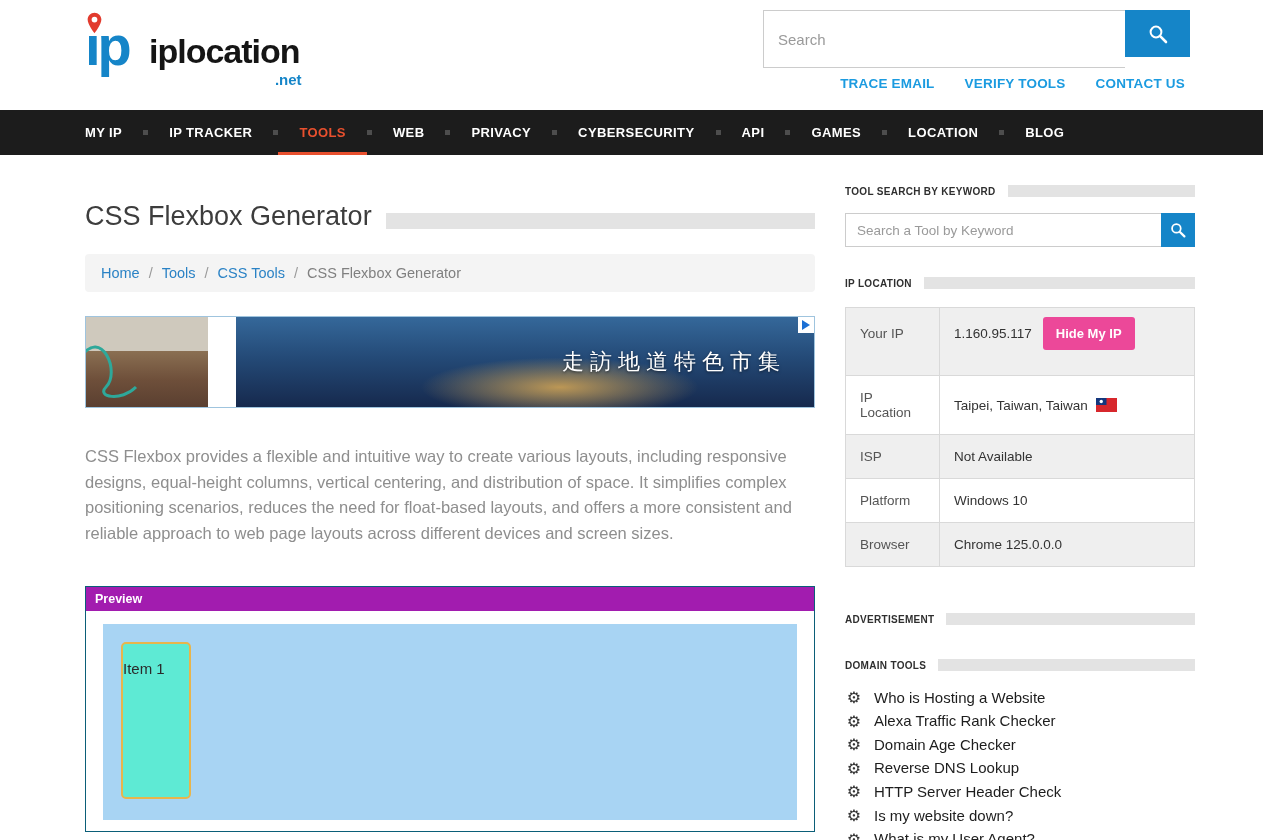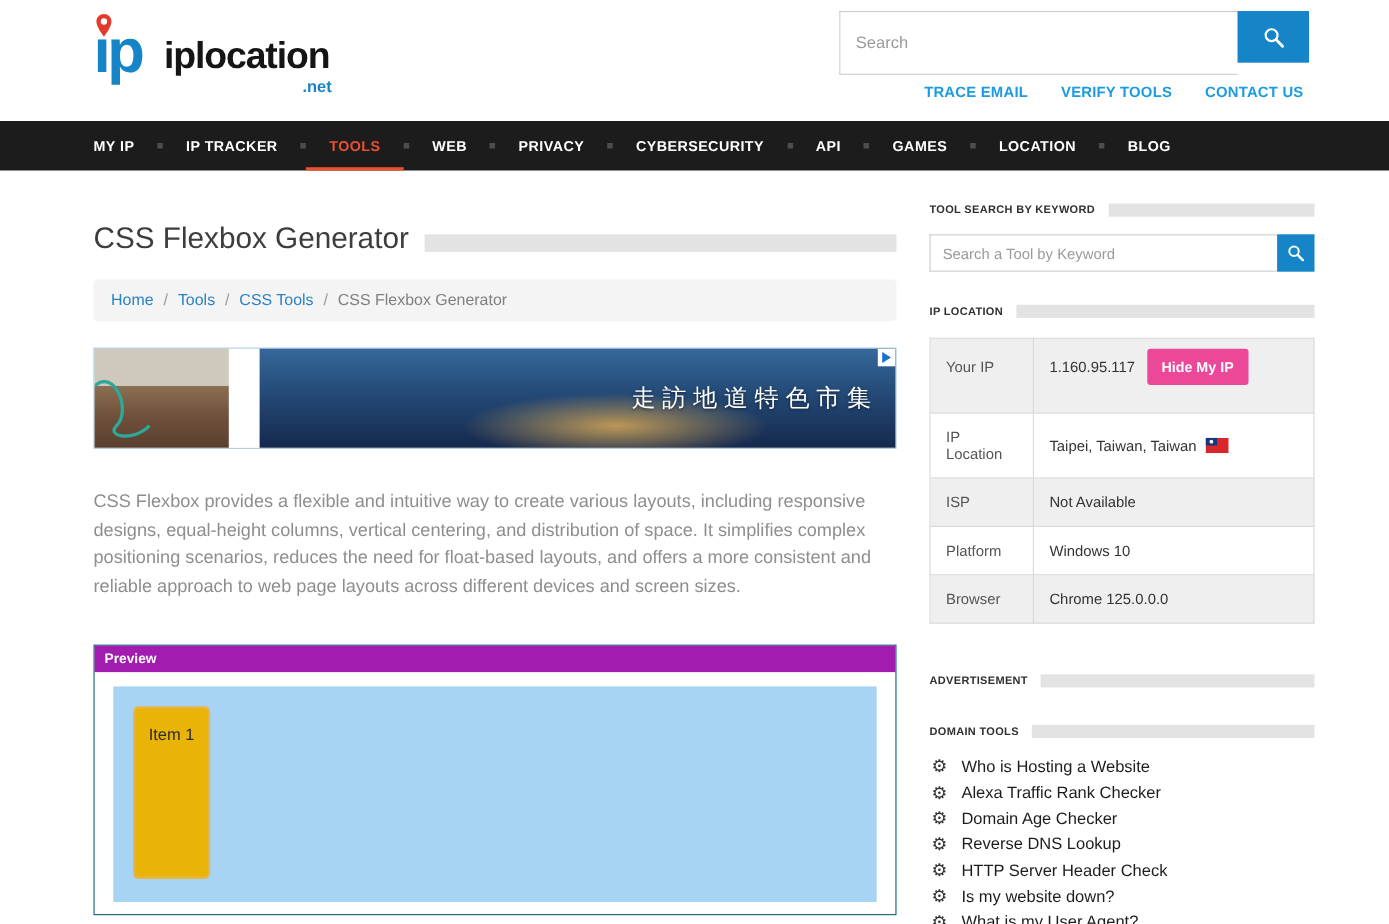--- a/index.html
+++ b/index.html
@@ -51,33 +51,33 @@
 
   .ad-banner { margin-top:24px; height:92px; border:1px solid #9fc4de; display:flex; position:relative; cursor:pointer; }
   .ad-left { width:122px; height:100%;
              background:linear-gradient(180deg,#cfc9bd 0%,#cfc9bd 38%,#8a6f52 38%,#6e4f3a 70%,#5a3f30 100%); position:relative; overflow:hidden; }
   .ad-gap { width:28px; background:#fff; }
   .ad-main { flex:1; position:relative; overflow:hidden;
              background:
                radial-gradient(ellipse 40% 55% at 56% 78%, rgba(216,168,84,.85), rgba(216,168,84,0) 60%),
                linear-gradient(180deg,#35689a 0%,#244a77 45%,#16294d 100%);
              display:flex; align-items:center; justify-content:flex-end; }
-  .ad-text { color:#fff; font-size:22px; letter-spacing:6px; padding-right:16px;
+  .ad-text { color:#fff; font-size:22px; letter-spacing:6px; padding-right:28px;
              text-shadow:0 1px 3px rgba(0,0,0,.55); }
   .ad-badge { position:absolute; top:0; right:0; width:16px; height:16px; background:#fff;
               display:flex; align-items:center; justify-content:center; cursor:pointer; }
 
   .description { margin:36px 0 0; color:#8e8e8e; font-size:16.5px; line-height:1.55; }
 
   .preview-panel { margin-top:40px; border:1px solid #0b5e78; }
   .preview-header { background:#a21caf; color:#fff; font-size:12.5px; font-weight:700; padding:5px 9px; }
   .preview-body { padding:13px 17px 11px; }
   .flex-container { background:#a8d4f3; height:196px; padding:18px; display:flex; align-items:flex-start; }
-  .flex-item { width:70px; height:157px; background:#eab308; border:2px solid #e8b54b; border-radius:5px;
-               display:flex; justify-content:center; padding-top:16px; font-size:15px; color:#2b2b2b; cursor:pointer; }
+  .flex-item { width:70px; height:157px; background:#5eead4; border:2px solid #e8b54b; border-radius:5px;
+               display:flex; justify-content:flex-start; padding-top:16px; font-size:15px; color:#2b2b2b; cursor:pointer; }
 
   
   .side-heading { display:flex; align-items:center; gap:12px; }
   .side-heading h2 { margin:0; font-size:10px; font-weight:700; color:#2f2f2f; letter-spacing:0.3px; white-space:nowrap; }
   .side-bar-fill { flex:1; height:12px; background:#e3e3e3; }
 
   .tool-search { margin-top:16px; display:flex; height:34px; }
   .tool-search input { flex:1; height:34px; border:1px solid #ccc; border-right:none; padding:0 11px;
                        font-size:13.5px; color:#0369a1; font-family:"Liberation Sans",sans-serif; outline:none; }
   .tool-search input::placeholder { color:#9a9a9a; }

